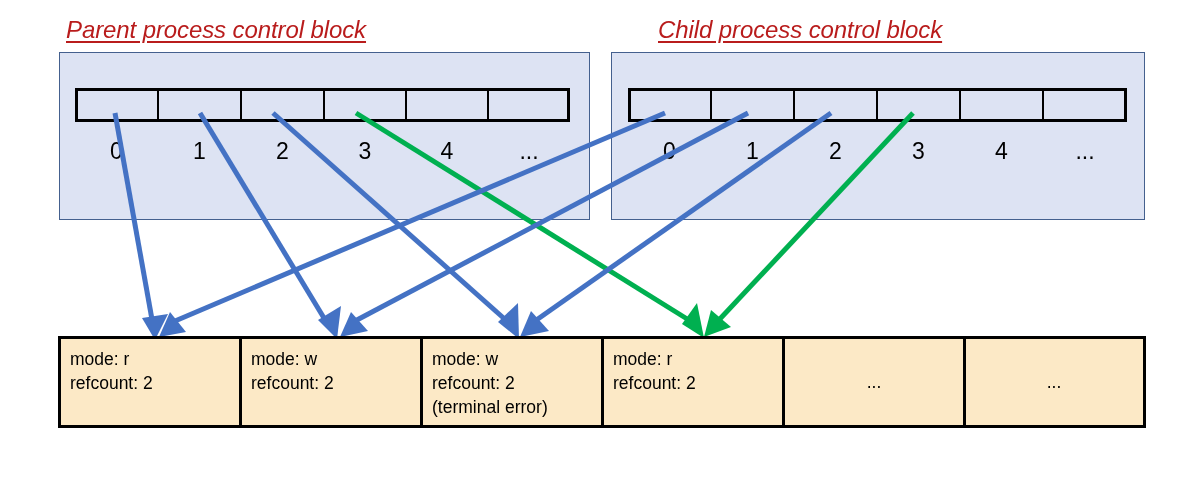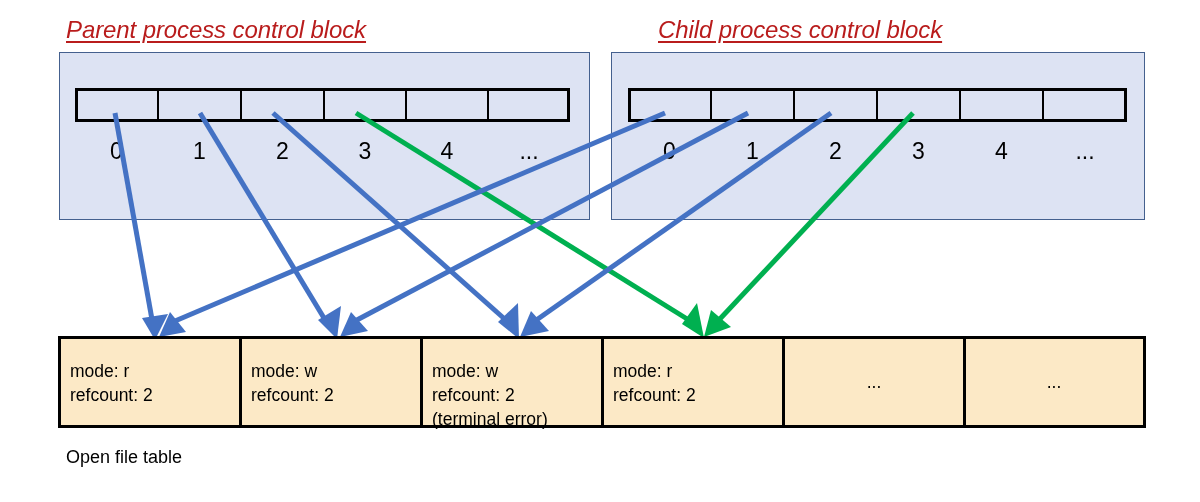--- a/index.html
+++ b/index.html
@@ -50,21 +50,21 @@
   .oft{
     position:absolute;
     display:flex;
     box-sizing:border-box;
     border:3.4px solid #000000;
     background:#FCE9C6;
   }
   .oft-cell{
     box-sizing:border-box;
     border-right:3.4px solid #000000;
-    padding:20px 0 0 9px;
+    padding:8px 0 0 9px;
     position:relative;
   }
   .oft-cell.last{border-right:none;}
   .oft-cell .ln{
     font-size:17.5px;
     color:#000000;
     line-height:1.38;
     white-space:nowrap;
   }
   .oft-cell.ellip{
@@ -189,15 +189,14 @@
       <div class="ln">refcount: 2</div>
     </div>
     <div class="oft-cell ellip" style="width:181px;">
       <div class="ln">...</div>
     </div>
     <div class="oft-cell ellip last" style="width:176px;">
       <div class="ln">...</div>
     </div>
   </div>
 
-  <div class="oft-label" style="left:66px;top:447px;">Open file table</div>
 
 </div>
 
 </body></html>

